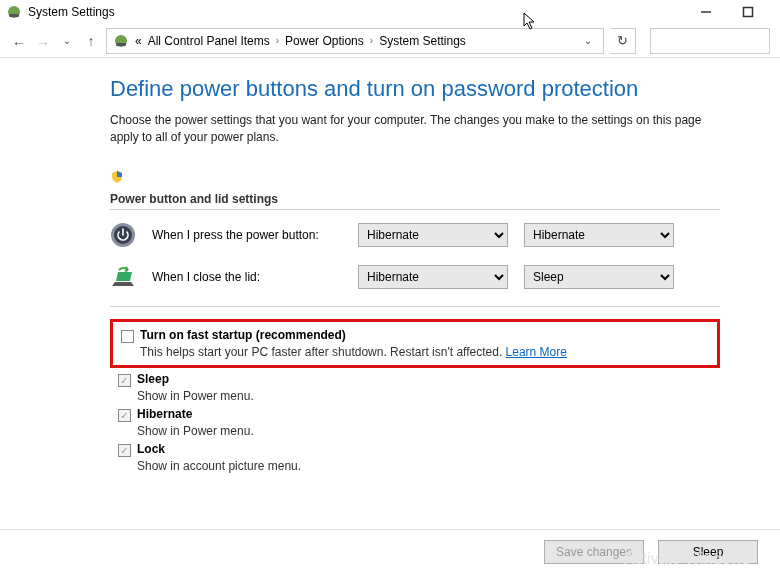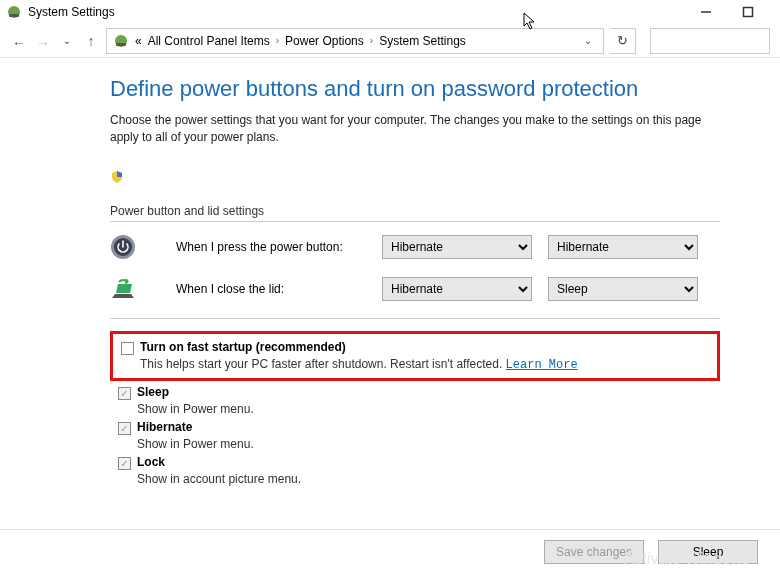--- a/index.html
+++ b/index.html
@@ -61,41 +61,41 @@
   .bc-dd { margin-left:auto; width:18px; text-align:center; color:#555; font-size:10px;}
   .refresh { width:26px; height:26px; border:1px solid #ccc; border-left:none; display:flex; align-items:center; justify-content:center; font-size:13px; color:#444; }
   .searchbox { flex:1; max-width:120px; height:26px; border:1px solid #ccc; margin-left:8px; }
   
   .content {
     padding: 18px 60px 10px 110px;
   }
   h1.heading { color:#1a6cb7; font-weight:400; font-size:22px; margin:0 0 10px 0; }
   .subtext { color:#222; line-height:1.4; margin-bottom:24px; }
   .link { color:#0a66c2; cursor:pointer; }
-  .link.underline { text-decoration: underline; font-family: Liberation Mono, monospace; }
+  .link.underline { text-decoration: underline; }
   .shield { display:inline-block; width:14px; height:14px; vertical-align:middle; margin-right:4px; position:relative; }
-  .section-label { margin-top:20px; color:#333; }
+  .section-label { margin-top:8px; color:#333;font-weight:bold; }
   .section-line { border:none; border-top:1px solid #ccc; margin:3px 0 12px 0; }
   
   .power-head {
     display:flex;
     align-items:center;
     margin-left: 220px;
     gap: 108px;
     margin-bottom: 14px;
   }
   .power-head .cell { display:flex; align-items:center; gap:8px; }
   .row {
     display:flex;
     align-items:center;
     gap: 16px;
     margin-bottom: 16px;
   }
   .row-icon { width:26px; height:26px; flex:0 0 26px; }
-  .row-label { width: 190px; margin-left: 24px; }
+  .row-label { width: 190px; }
   select.dd {
     width: 150px;
     height: 24px;
     font-family:inherit;
     font-size:12px;
     background:#e8e8e8;
     border:1px solid #aaa;
     padding: 0 4px;
   }
   

